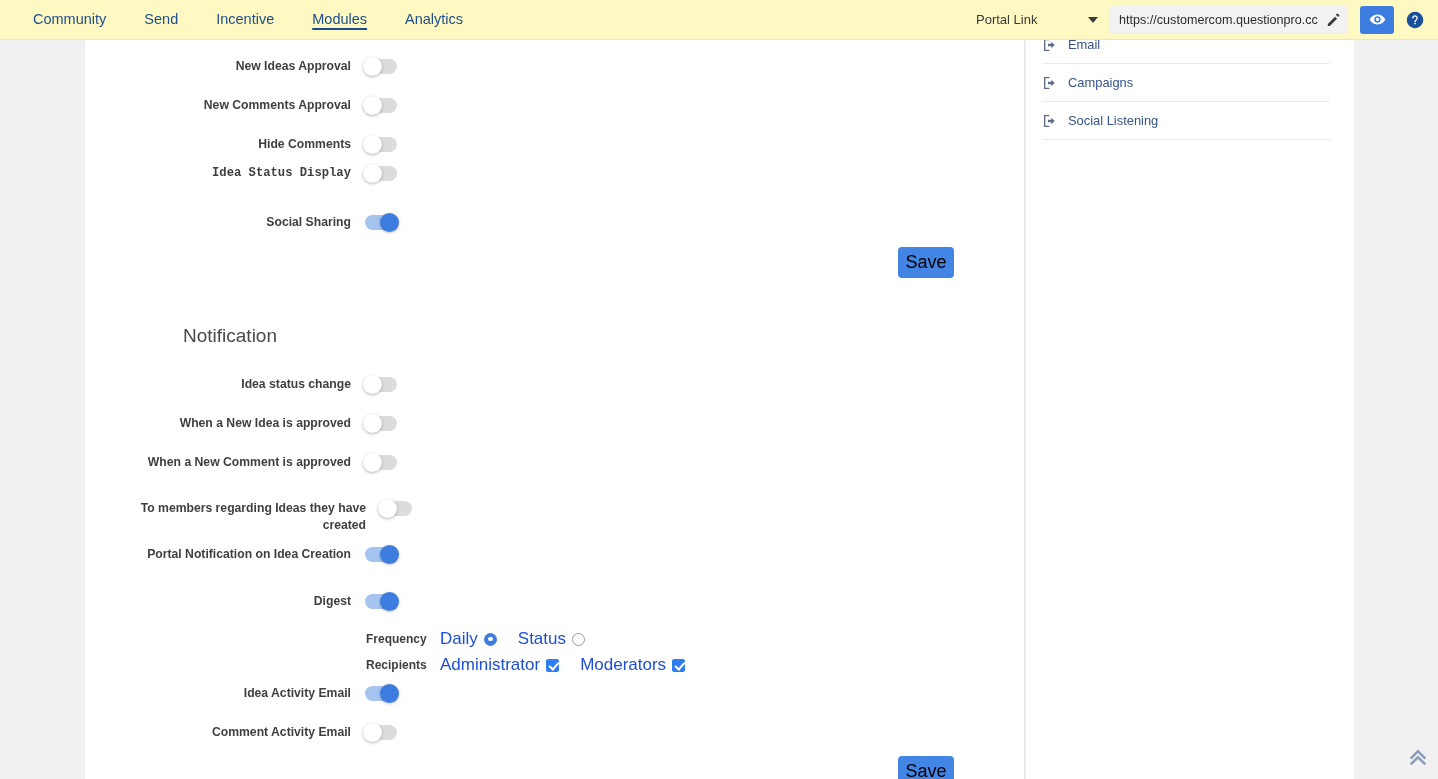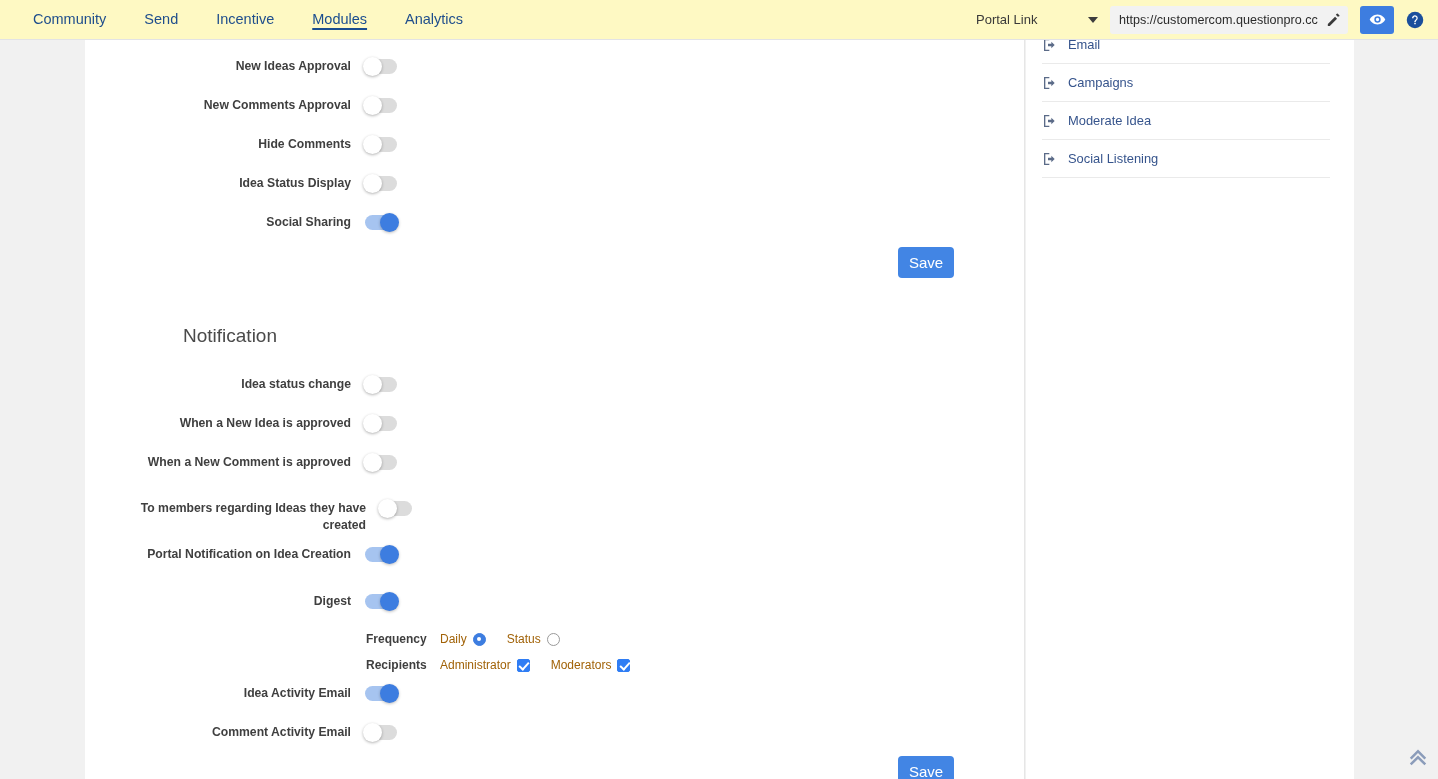--- a/index.html
+++ b/index.html
@@ -101,39 +101,39 @@
     transition: none;
   }
   .toggle.off .knob { left: -2px; background: #ffffff; box-shadow: 0 1px 3px rgba(0,0,0,.3); }
   .toggle.on  .knob { left: 15px; background: #3d7de0; box-shadow: 0 1px 3px rgba(0,0,0,.25); }
 
   
   .save-btn {
     position: absolute;
     width: 56px; height: 31px;
     background: #4285e4; border: none; border-radius: 4px;
-    color: #ffffff; font-size: 15px;
+    color: #000000; font-size: 18px;
     font-family: "Liberation Sans", sans-serif;
     cursor: pointer;
   }
 
   .section-title {
     position: absolute;
     font-size: 19px; color: #4a4a4a; font-weight: normal;
   }
 
   
   .opt-block { position: absolute; font-size: 12.2px; color: #3f3f3f; }
   .opt-line { display: flex; align-items: center; height: 26px; }
   .opt-key {
     width: 74px; font-weight: bold; font-size: 12px; color: #3f3f3f;
     white-space: nowrap;
   }
   .opt-item { display: flex; align-items: center; margin-right: 21px; }
-  .opt-item .opt-txt { font-size: 12px; color: #a16207; font-weight: normal; margin-right: 6px; }
+  .opt-item .opt-txt { font-size: 17px; color: #1d4ed8; font-weight: normal; margin-right: 6px; }
 
   .radio {
     width: 13px; height: 13px; border-radius: 50%;
     border: 1px solid #9a9a9a; background: #fff;
     position: relative; cursor: pointer; flex: 0 0 13px;
   }
   .radio.checked { border: 1px solid #3d7de0; background: #3d7de0; }
   .radio.checked::after {
     content: ""; position: absolute; left: 3.2px; top: 3.2px;
     width: 4.6px; height: 4.6px; border-radius: 50%; background: #ffffff;
@@ -226,21 +226,21 @@
       <div class="toggle off">
           <span class="knob"></span>
         </div>
     </div>
     <div class="form-row" style="left:10px; top:96px;">
       <div class="row-label">Hide Comments</div>
       <div class="toggle off">
           <span class="knob"></span>
         </div>
     </div>
-    <div class="form-row" style="left:10px; top:135px;">
+    <div class="form-row" style="left:10px; top:125px;font-family:Liberation Mono, monospace;">
       <div class="row-label">Idea Status Display</div>
       <div class="toggle off">
           <span class="knob"></span>
         </div>
     </div>
     <div class="form-row" style="left:10px; top:174px;">
       <div class="row-label">Social Sharing</div>
       <div class="toggle on">
           <span class="knob"></span>
         </div>
@@ -340,27 +340,20 @@
       </div>
 
       <div class="side-item">
         <svg class="ext-icon" viewBox="0 0 24 24">
           <path d="M3 3h8v2H5v14h6v2H3V3z" fill="#5b6b88"></path>
           <path d="M14 7l5 5-5 5v-3H9v-4h5V7z" fill="#5b6b88"></path>
         </svg>
         <span class="side-label">Campaigns</span>
       </div>
 
-      <div class="side-item">
-        <svg class="ext-icon" viewBox="0 0 24 24">
-          <path d="M3 3h8v2H5v14h6v2H3V3z" fill="#5b6b88"></path>
-          <path d="M14 7l5 5-5 5v-3H9v-4h5V7z" fill="#5b6b88"></path>
-        </svg>
-        <span class="side-label">Moderate Idea</span>
-      </div>
 
       <div class="side-item">
         <svg class="ext-icon" viewBox="0 0 24 24">
           <path d="M3 3h8v2H5v14h6v2H3V3z" fill="#5b6b88"></path>
           <path d="M14 7l5 5-5 5v-3H9v-4h5V7z" fill="#5b6b88"></path>
         </svg>
         <span class="side-label">Social Listening</span>
       </div>
 
     </div>

